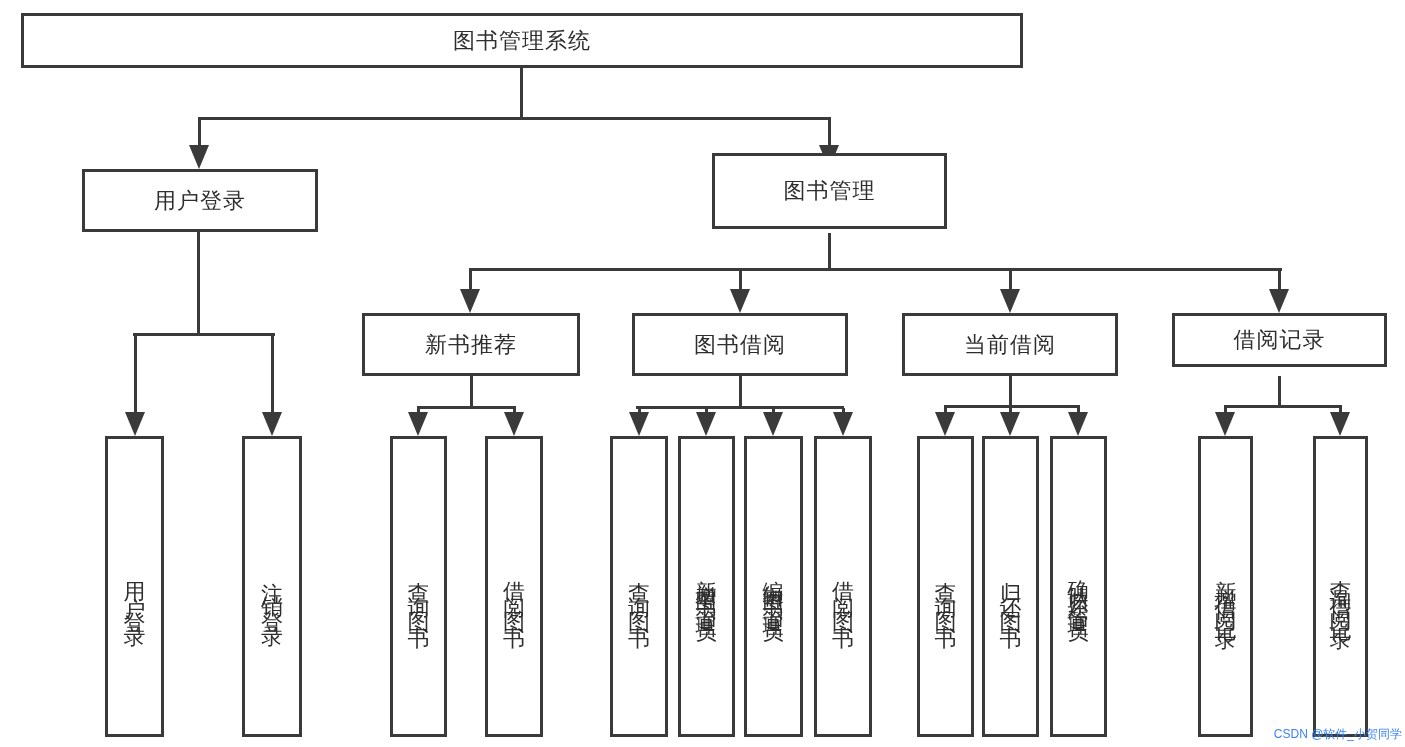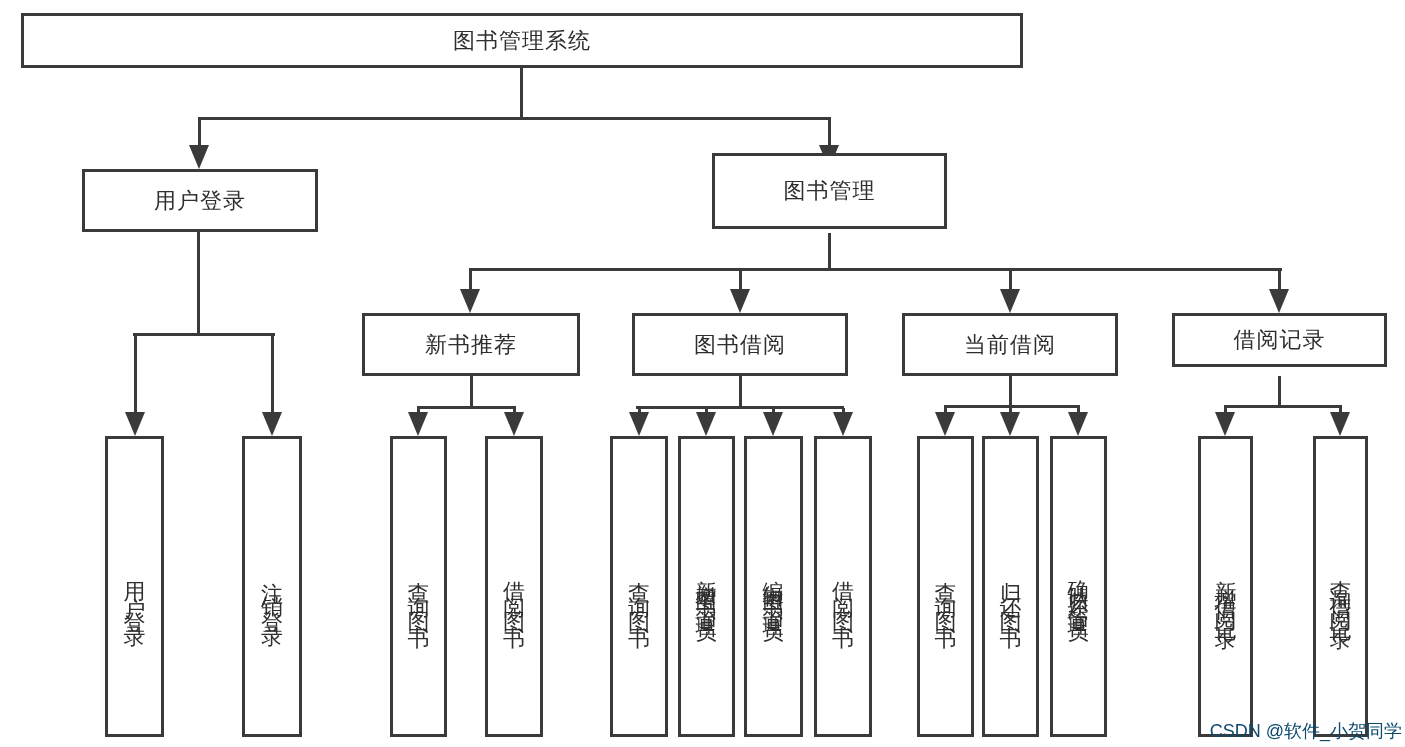--- a/index.html
+++ b/index.html
@@ -71,22 +71,22 @@
     height: 0;
     border-left: 10px solid transparent;
     border-right: 10px solid transparent;
     border-top: 24px solid #3a3a3a;
   }
   
   .watermark {
     position: absolute;
     right: 3px;
     bottom: 4px;
-    font-size: 18px;
-    color: #0c4a6e;
+    font-size: 12px;
+    color: #3b82f6;
     z-index: 10;
     white-space: nowrap;
   }
 </style>
 </head>
 <body>
 
 <div id="canvas">
 
   <div class="box" style="left:21px; top:13px; width:1002px; height:55px;text-align:center;">

